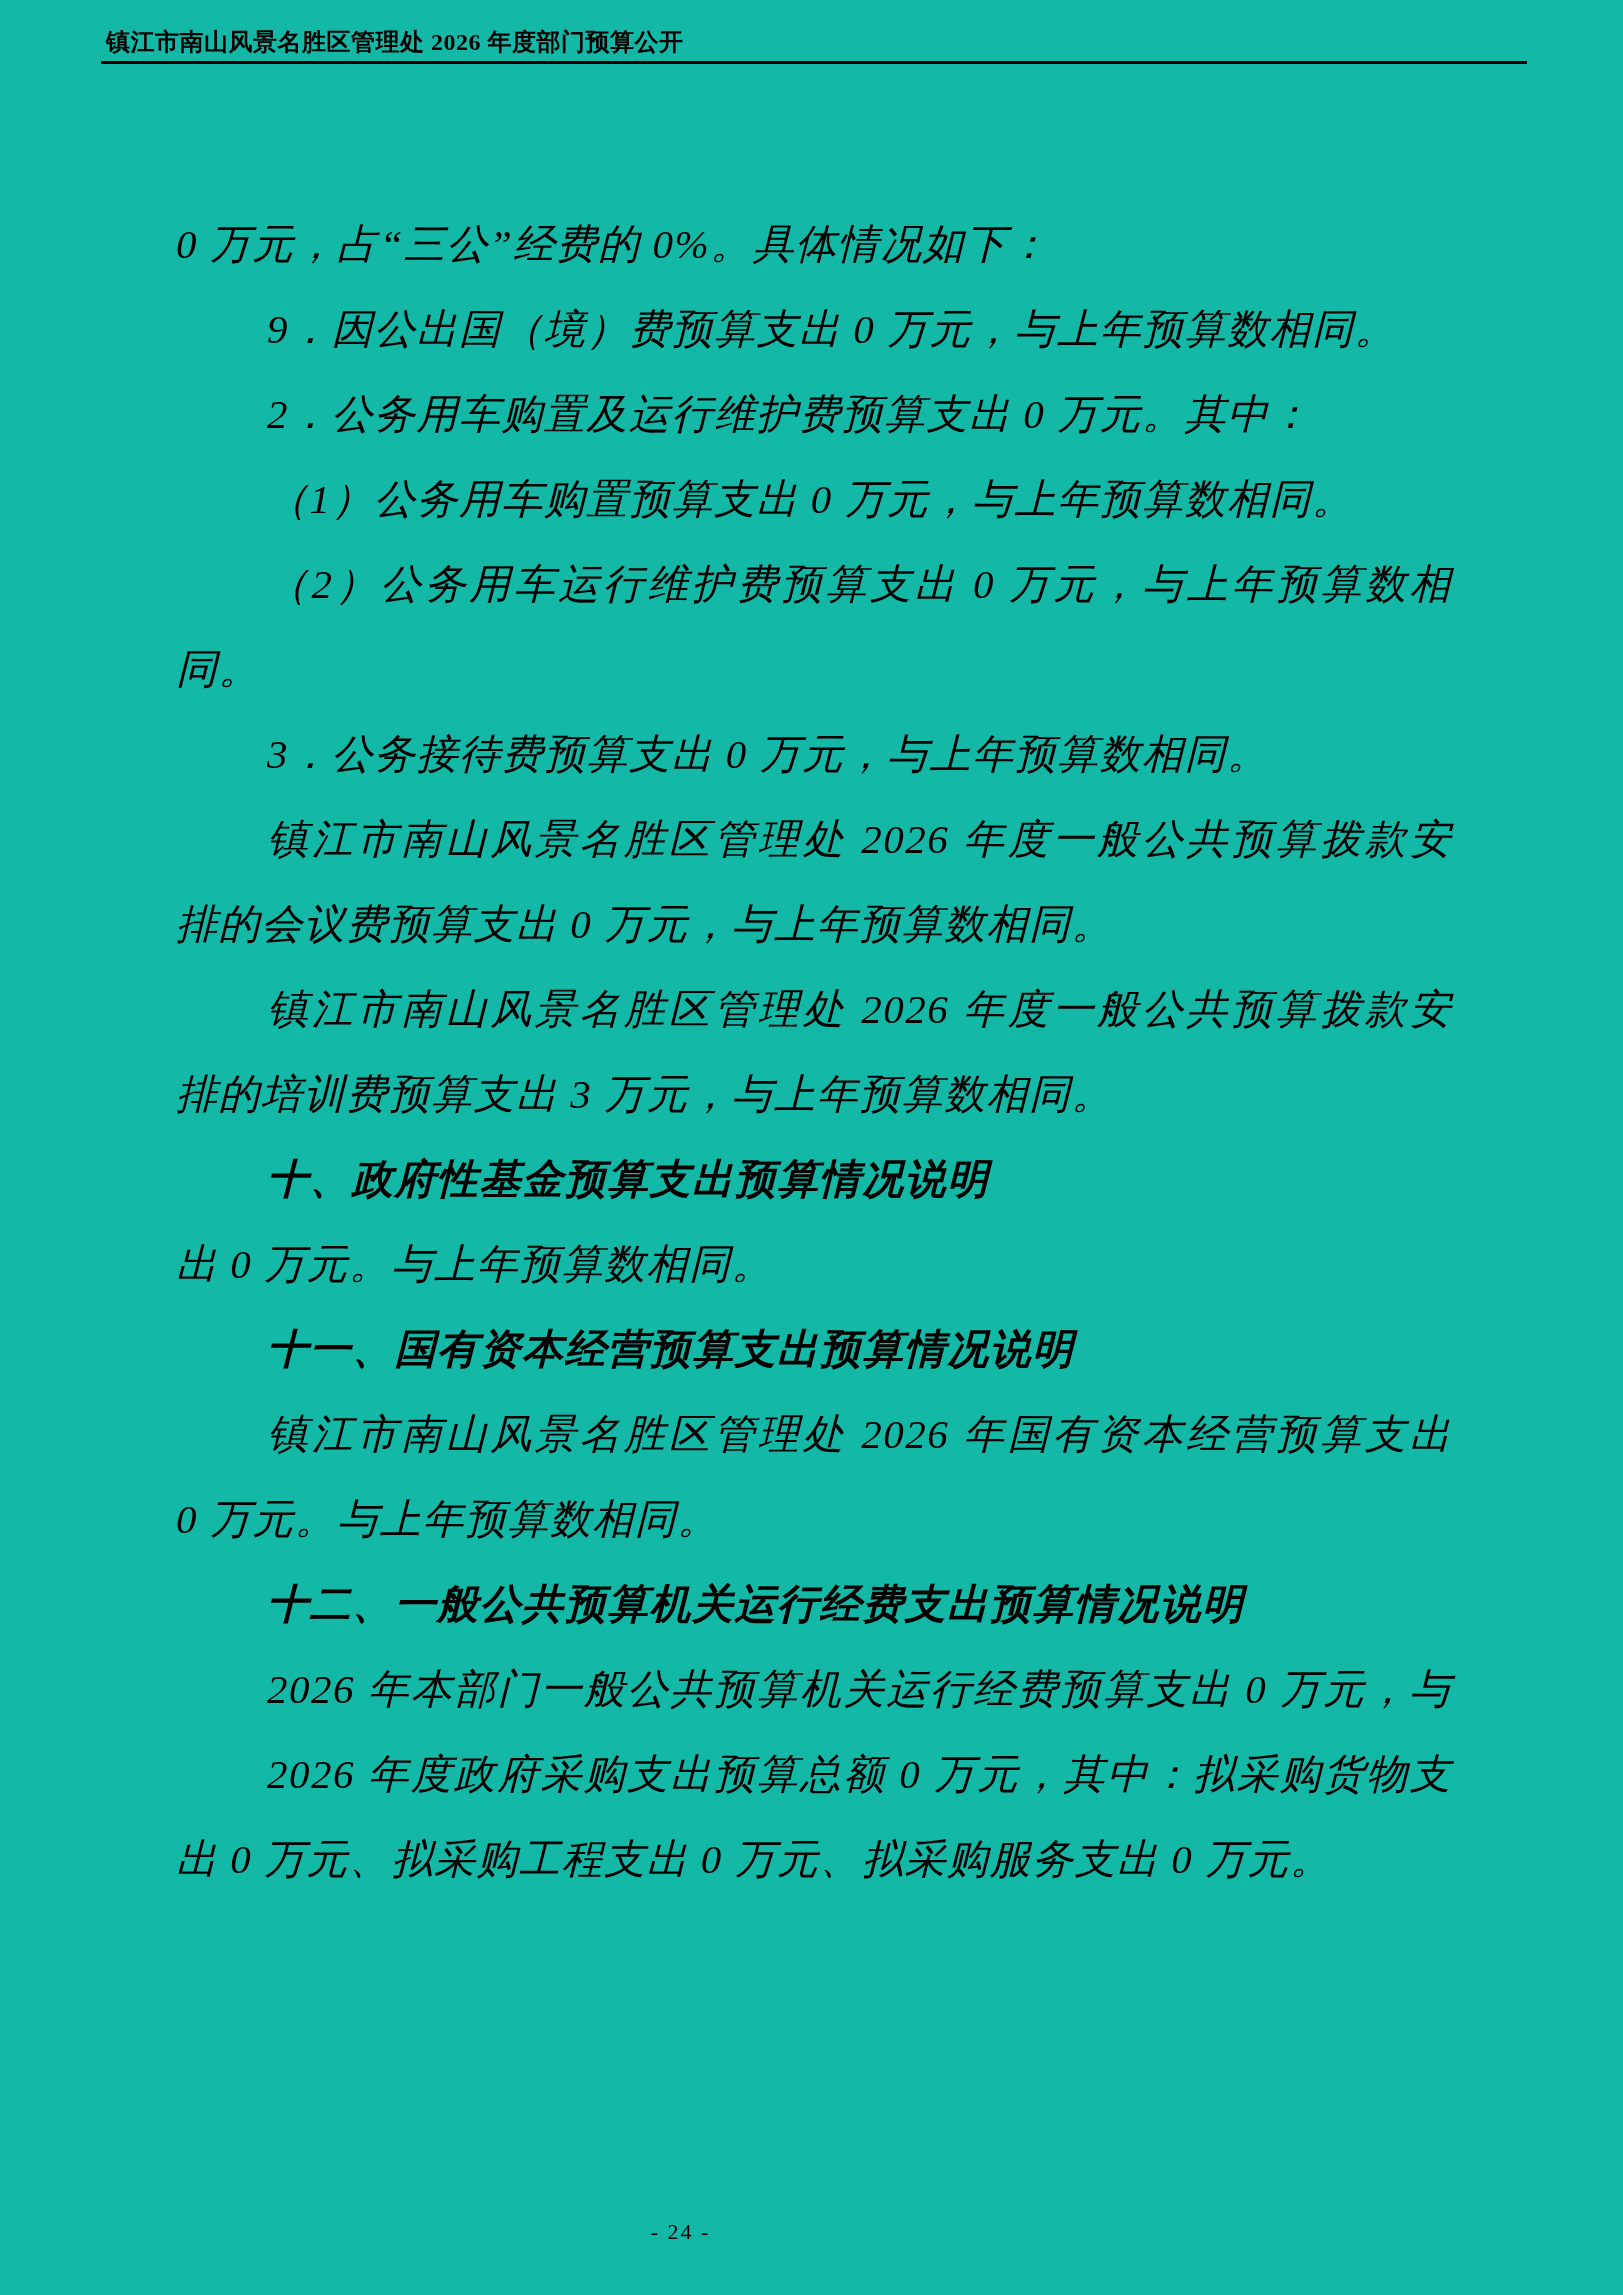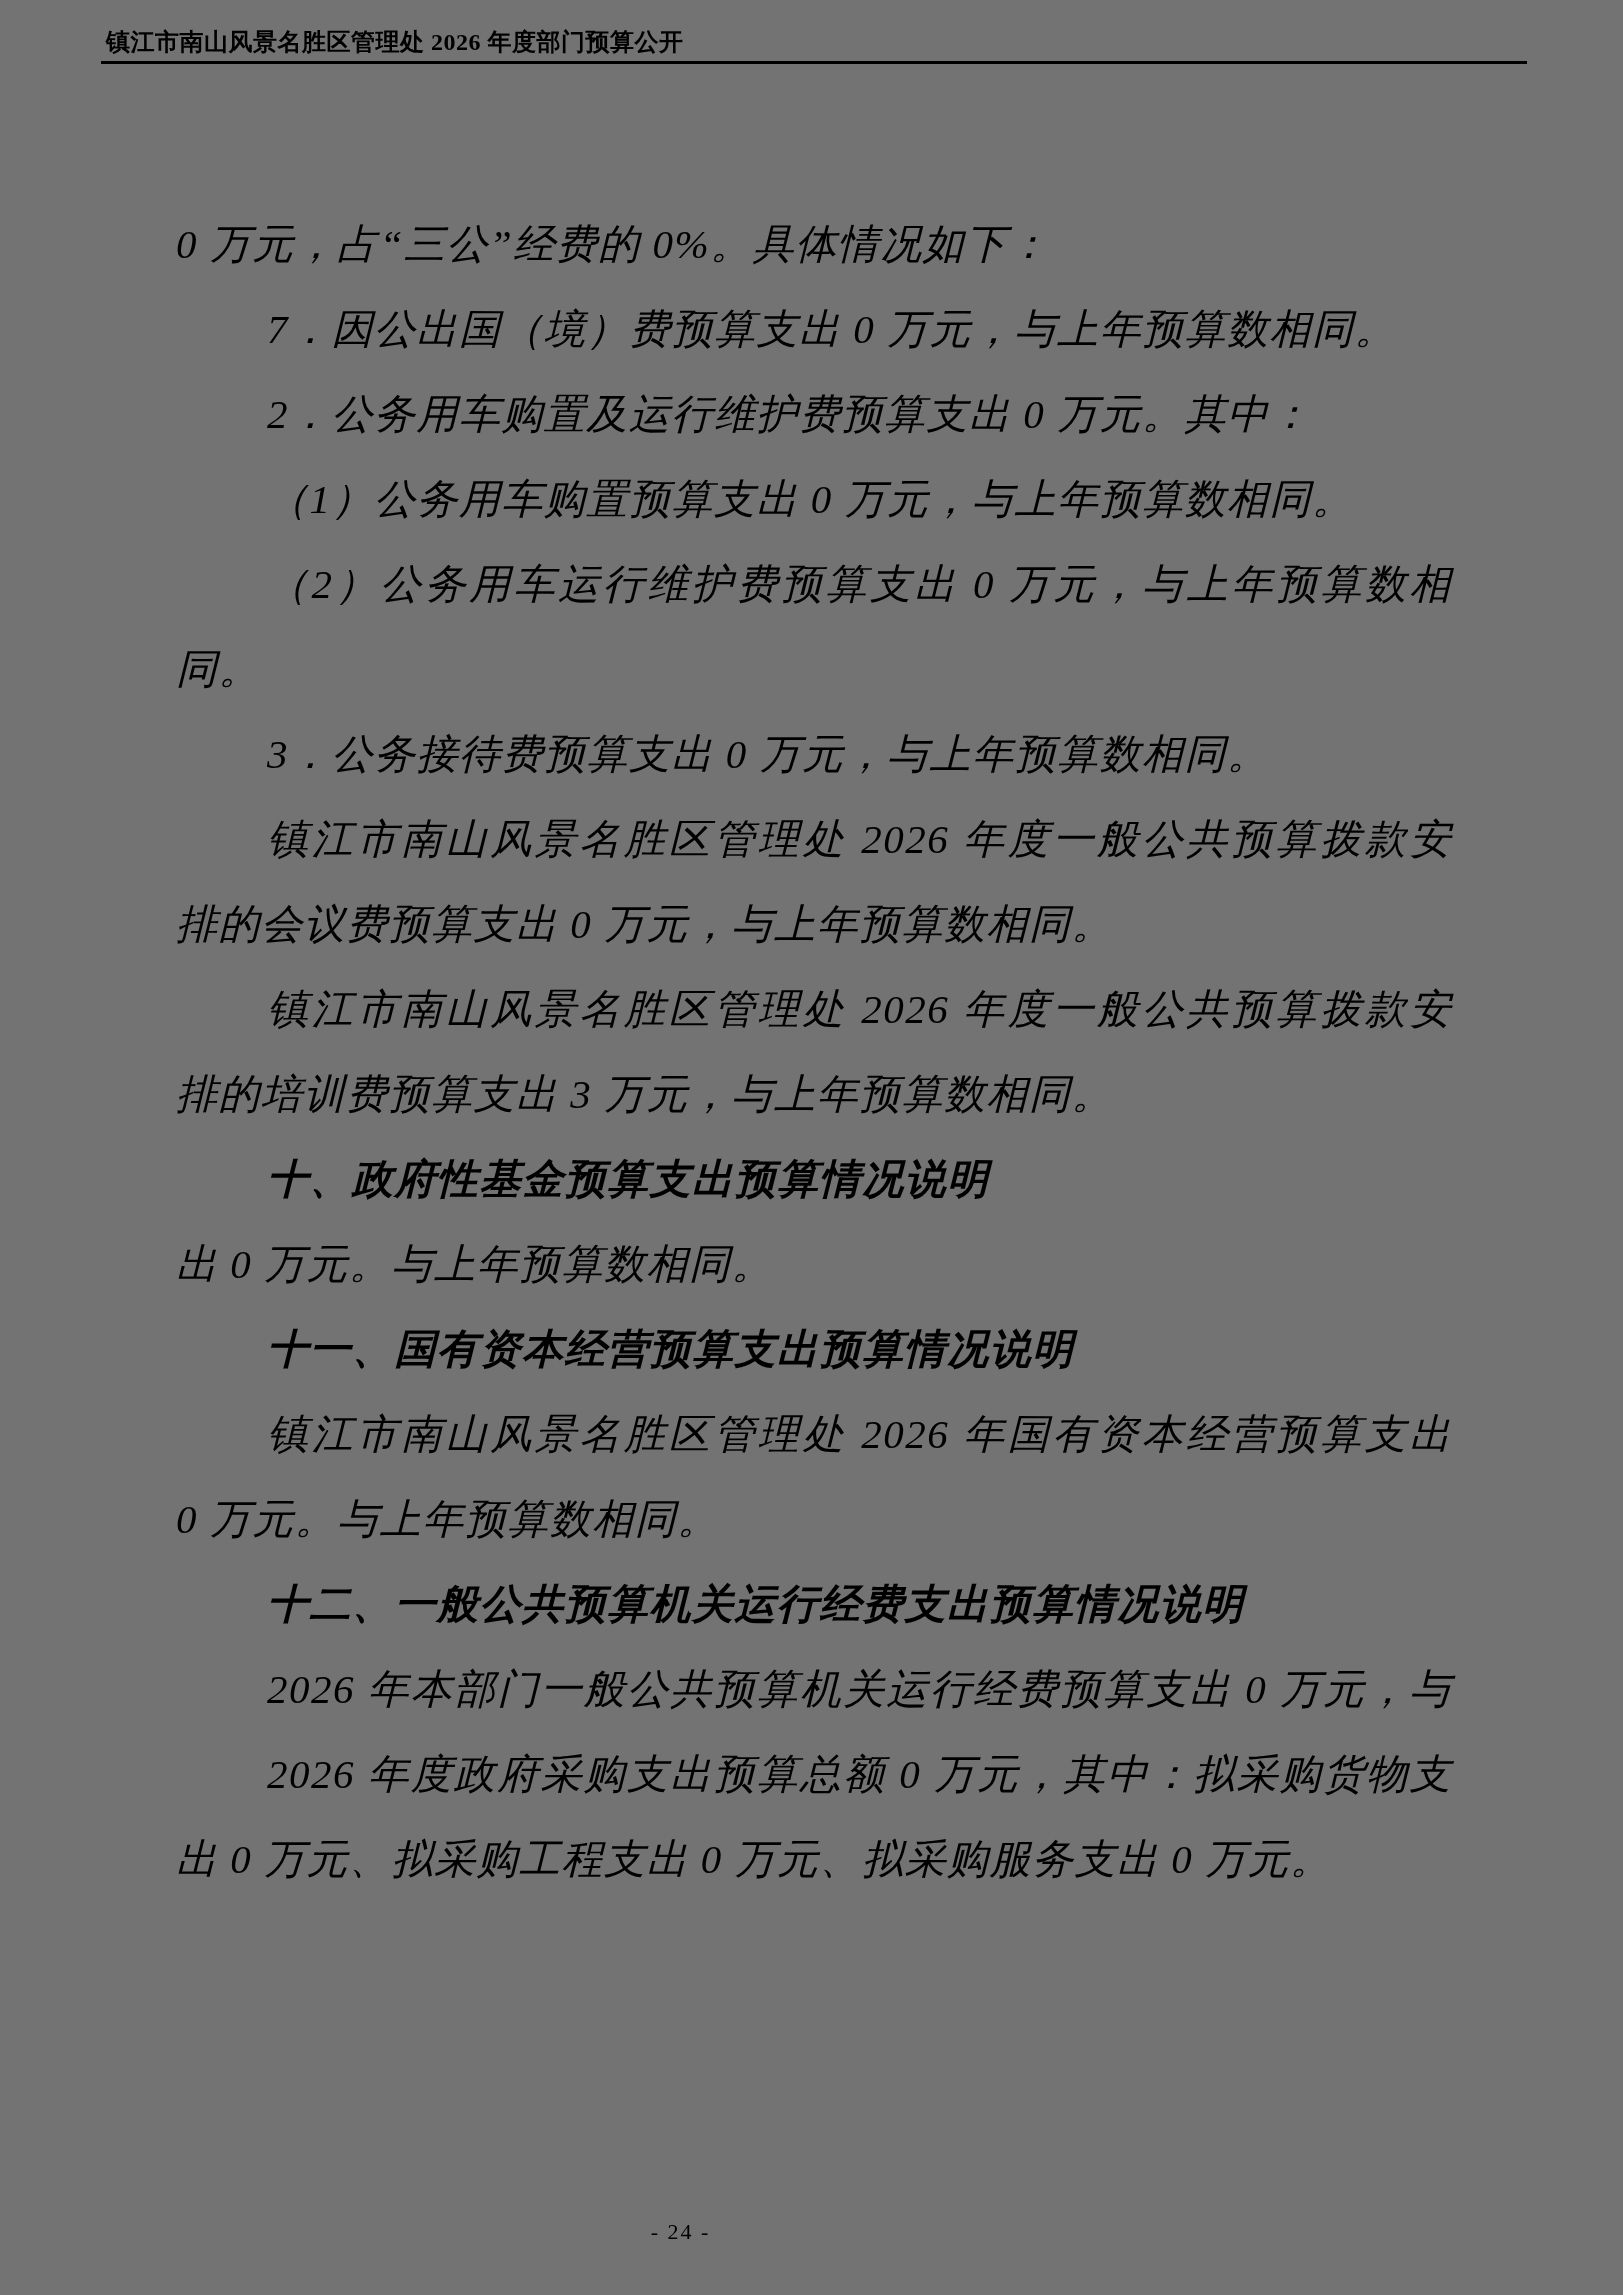--- a/index.html
+++ b/index.html
@@ -1,20 +1,20 @@
 <!DOCTYPE html>
 <html style="font-size:8.2px"><head>
 <meta charset="utf-8">
 <style>
   html, body { margin: 0; padding: 0; background: #ffffff; }
   .page {
     position: relative;
     width: 1623px;
     height: 2295px;
-    background: #737373;
+    background: #14b8a6;
     color: #000000;
     font-family: "Liberation Serif", serif;
     overflow: hidden;
   }
   .page-header {
     position: absolute;
     left: 106px;
     top: 25.6px;
     font-size: 24px;
     font-weight: 600;
@@ -67,21 +67,21 @@
 <body>
 
 <div class="page">
 
   <div class="page-header">镇江市南山风景名胜区管理处 2026 年度部门预算公开</div>
 
   <div class="header-rule"></div>
 
   <div class="doc-body">
     <div class="line cont">0 万元，占“三公”经费的 0%。具体情况如下：</div>
-    <div class="line indent">7．因公出国（境）费预算支出 0 万元，与上年预算数相同。</div>
+    <div class="line indent">9．因公出国（境）费预算支出 0 万元，与上年预算数相同。</div>
     <div class="line indent">2．公务用车购置及运行维护费预算支出 0 万元。其中：</div>
     <div class="line indent">（1）公务用车购置预算支出 0 万元，与上年预算数相同。</div>
     <div class="line indent justify">（2）公务用车运行维护费预算支出 0 万元，与上年预算数相</div>
     <div class="line cont">同。</div>
     <div class="line indent">3．公务接待费预算支出 0 万元，与上年预算数相同。</div>
     <div class="line indent justify">镇江市南山风景名胜区管理处 2026 年度一般公共预算拨款安</div>
     <div class="line cont">排的会议费预算支出 0 万元，与上年预算数相同。</div>
     <div class="line indent justify">镇江市南山风景名胜区管理处 2026 年度一般公共预算拨款安</div>
     <div class="line cont">排的培训费预算支出 3 万元，与上年预算数相同。</div>
     <div class="line indent heading">十、政府性基金预算支出预算情况说明</div>

